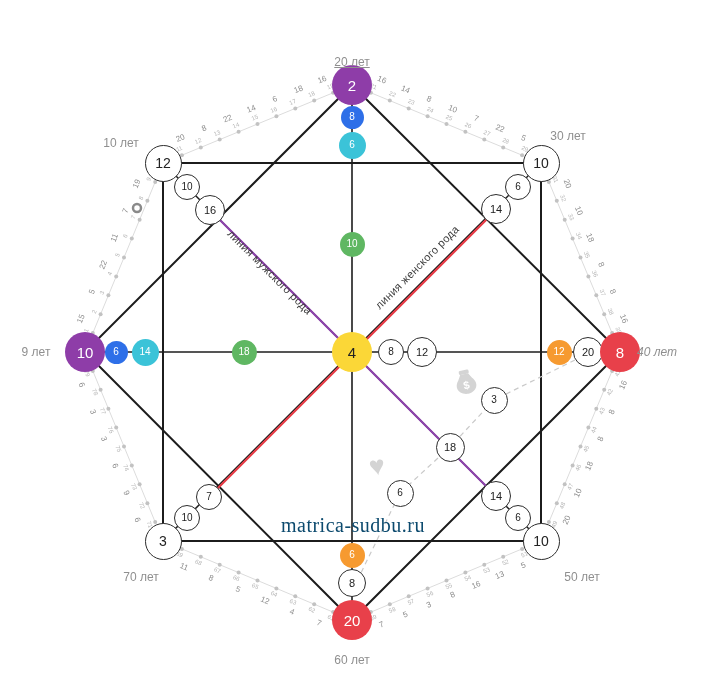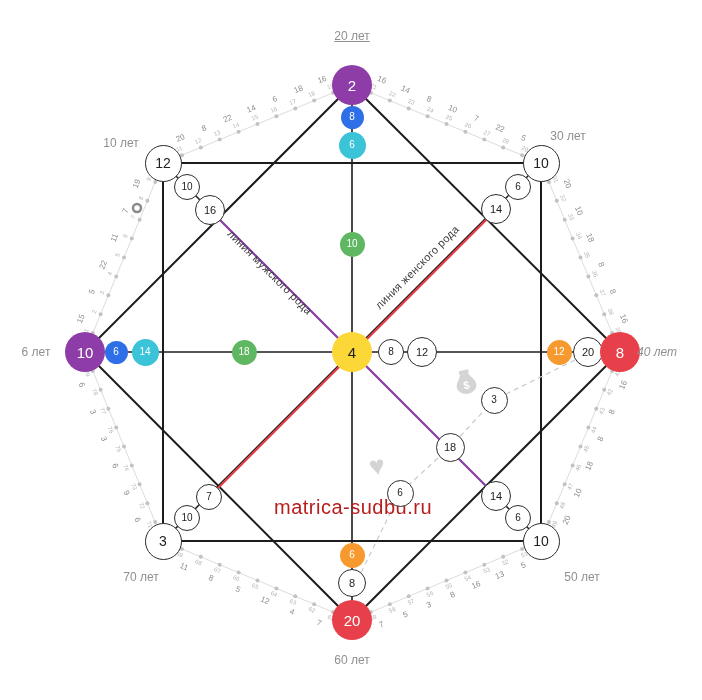--- a/index.html
+++ b/index.html
@@ -13,22 +13,22 @@
   }
   .age-label {
     position:absolute; transform:translate(-50%,-50%);
     color:#8f8f8f; font-size:12px; white-space:nowrap;
   }
   .line-label {
     position:absolute; color:#3c3c3c; font-size:11px;
     white-space:nowrap; letter-spacing:.3px;
   }
   #watermark {
-    position:absolute; left:353px; top:507px; transform:translate(-50%,-50%);
-    color:#b91c1c; font-size:20px; letter-spacing:.5px;
+    position:absolute; left:353px; top:525px; transform:translate(-50%,-50%);
+    color:#0c4a6e; font-size:20px; letter-spacing:.5px;font-family:Liberation Serif, serif;
   }
   .tiny-num { fill:#8d8d8d; font-size:8px; }
   .tiny-age { fill:#b5b5b5; font-size:6px; }
 </style>
 </head>
 <body>
 
 <div id="canvas">
 
   <svg id="lines-svg" width="702" height="700" viewBox="0 0 702 700">
@@ -294,23 +294,23 @@
       <div class="circle" style="left: 505px; top: 505px; width: 26px; height: 26px; background: rgb(255, 255, 255); color: rgb(34, 34, 34); font-size: 10px; border: 1.5px solid rgb(45, 45, 45);">6</div>
       <div class="circle" style="left: 481px; top: 481px; width: 30px; height: 30px; background: rgb(255, 255, 255); color: rgb(34, 34, 34); font-size: 11px; border: 1.5px solid rgb(45, 45, 45);">14</div>
       <div class="circle" style="left: 144.5px; top: 522.5px; width: 37px; height: 37px; background: rgb(255, 255, 255); color: rgb(34, 34, 34); font-size: 14px; border: 1.5px solid rgb(45, 45, 45);">3</div>
       <div class="circle" style="left: 174px; top: 505px; width: 26px; height: 26px; background: rgb(255, 255, 255); color: rgb(34, 34, 34); font-size: 10px; border: 1.5px solid rgb(45, 45, 45);">10</div>
       <div class="circle" style="left: 196px; top: 484px; width: 26px; height: 26px; background: rgb(255, 255, 255); color: rgb(34, 34, 34); font-size: 10px; border: 1.5px solid rgb(45, 45, 45);">7</div>
       <div class="circle" style="left: 480.5px; top: 386.5px; width: 27px; height: 27px; background: rgb(255, 255, 255); color: rgb(34, 34, 34); font-size: 10px; border: 1.5px solid rgb(45, 45, 45);">3</div>
       <div class="circle" style="left: 435.5px; top: 432.5px; width: 29px; height: 29px; background: rgb(255, 255, 255); color: rgb(34, 34, 34); font-size: 11px; border: 1.5px solid rgb(45, 45, 45);">18</div>
       <div class="circle" style="left: 386.5px; top: 479.5px; width: 27px; height: 27px; background: rgb(255, 255, 255); color: rgb(34, 34, 34); font-size: 10px; border: 1.5px solid rgb(45, 45, 45);">6</div>
     </div>
   <div id="labels-layer">
-      <div class="age-label" style="left: 36px; top: 352px;">6 лет</div>
+      <div class="age-label" style="left: 36px; top: 352px;">9 лет</div>
       <div class="age-label" style="left: 121px; top: 143px;">10 лет</div>
-      <div class="age-label" style="left: 352px; top: 36px; text-decoration: underline;">20 лет</div>
+      <div class="age-label" style="left: 352px; top: 62px; text-decoration: underline;">20 лет</div>
       <div class="age-label" style="left: 568px; top: 136px;">30 лет</div>
       <div class="age-label" style="left: 657px; top: 352px; font-style: italic;">40 лет</div>
       <div class="age-label" style="left: 582px; top: 577px;">50 лет</div>
       <div class="age-label" style="left: 352px; top: 660px;">60 лет</div>
       <div class="age-label" style="left: 131px; top: 577px; margin-left: 10px;">70 лет</div>
       <div class="line-label" style="left: 270px; top: 272px; transform: translate(-50%, -50%) rotate(45deg);">линия мужского рода</div>
       <div class="line-label" style="left: 417px; top: 267px; transform: translate(-50%, -50%) rotate(-45deg);">линия женского рода</div>
     </div>
 
 </div>

